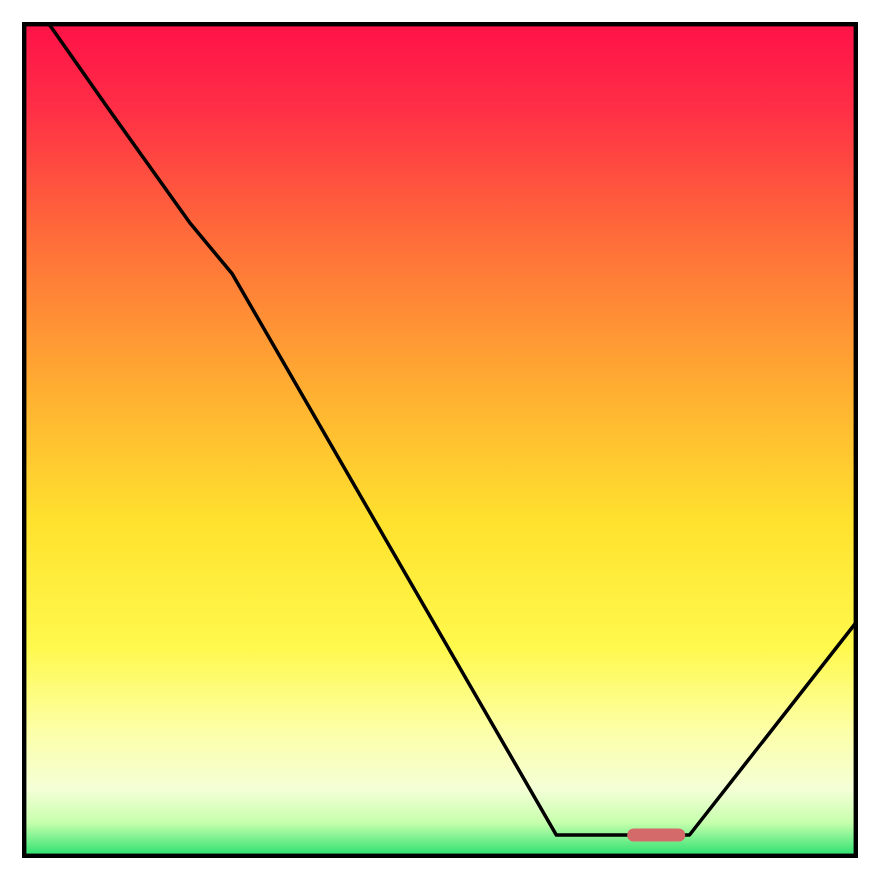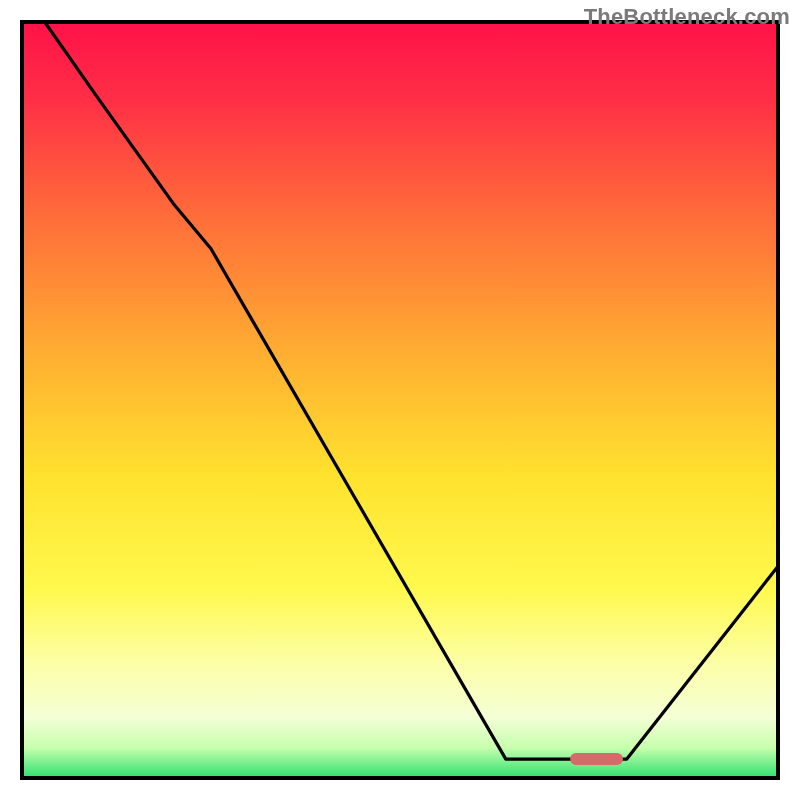--- a/index.html
+++ b/index.html
@@ -30,21 +30,20 @@
     left: 0;
     top: 0;
     width: 800px;
     height: 800px;
   }
 </style>
 </head>
 <body>
 
 <div class="chart-container">
-  <div class="watermark">TheBottleneck.com</div>
   <svg class="plot" viewBox="0 0 800 800">
     <defs>
       <linearGradient id="bg-grad" x1="0" y1="0" x2="0" y2="1">
           <stop offset="0.00%" stop-color="#ff1248"></stop>
           <stop offset="10.00%" stop-color="#ff2e46"></stop>
           <stop offset="25.00%" stop-color="#ff6a3a"></stop>
           <stop offset="45.00%" stop-color="#ffb231"></stop>
           <stop offset="60.00%" stop-color="#ffe22e"></stop>
           <stop offset="75.00%" stop-color="#fff94d"></stop>
           <stop offset="85.00%" stop-color="#fcffa8"></stop>

